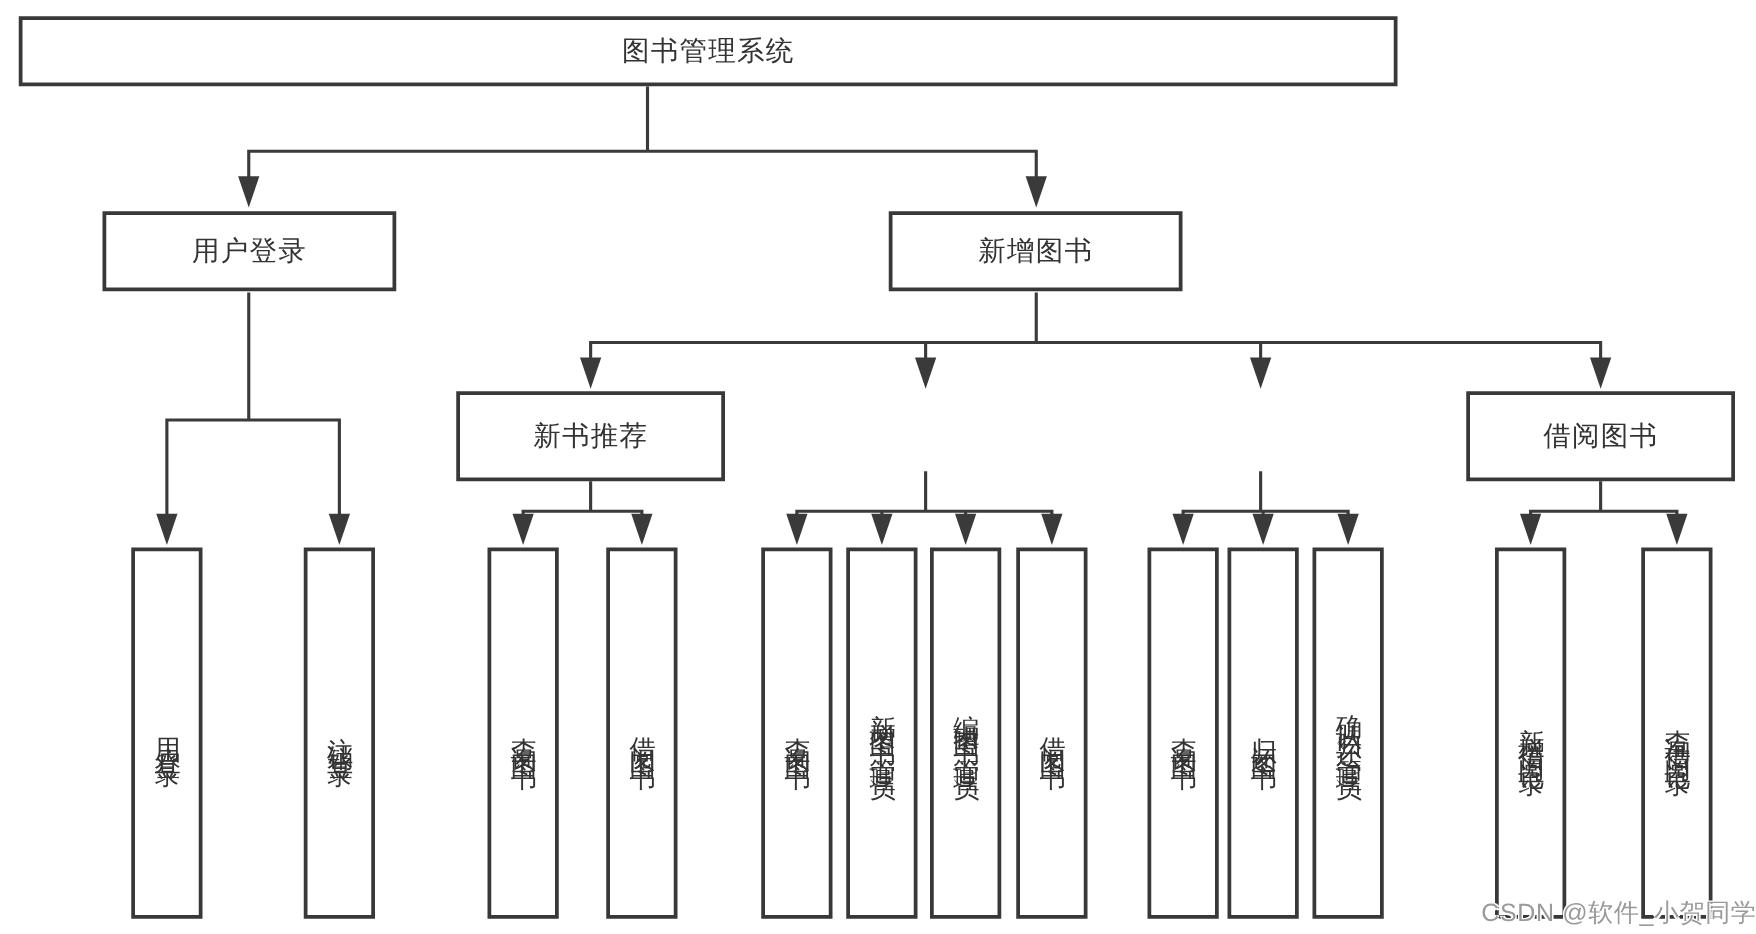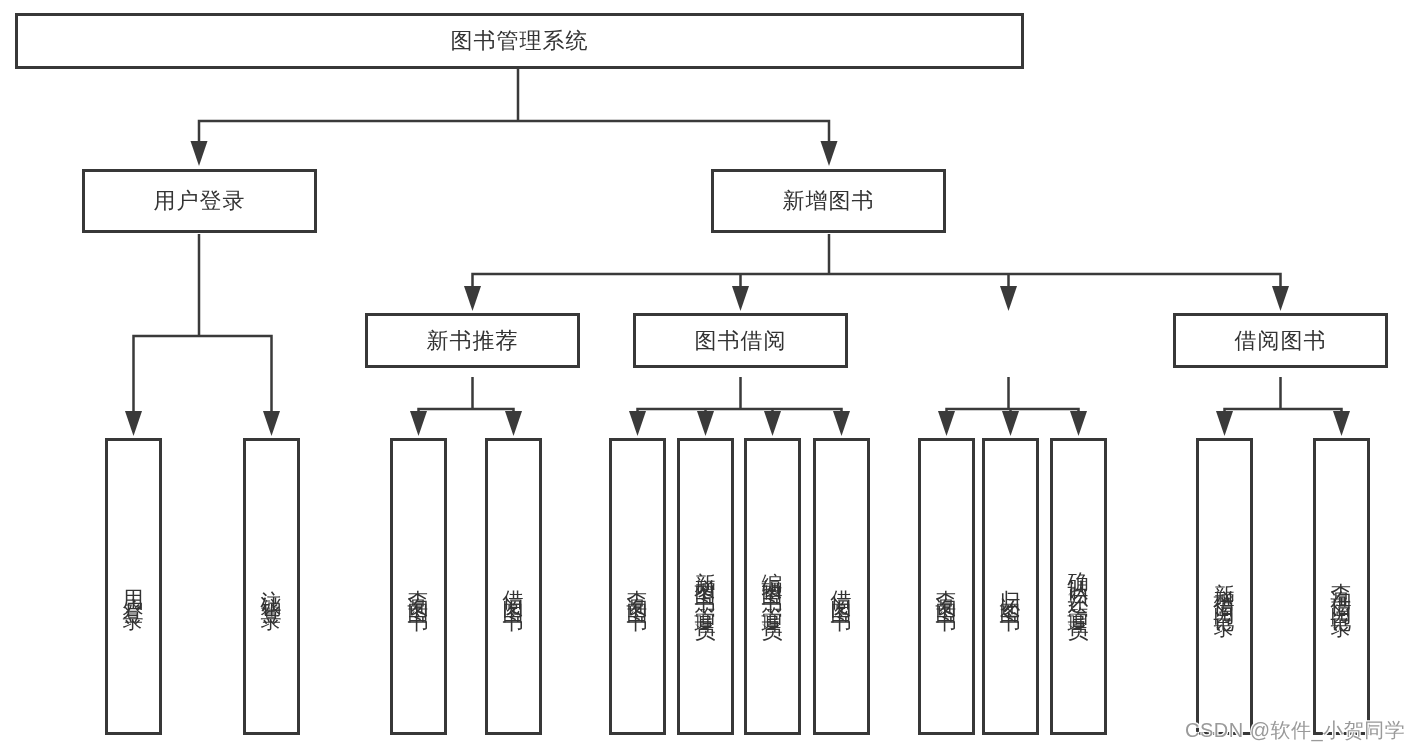--- a/index.html
+++ b/index.html
@@ -25,23 +25,23 @@
     box-sizing: border-box;
     background: #ffffff;
     border: 3px solid #383838;
     color: #333333;
     display: flex;
     align-items: center;
     justify-content: center;
     text-align: center;
   }
   .h-label { font-size: 22px; letter-spacing: 1px; }
-  .lvl1 { left: 15px;  top: 13px;  width: 1009px; height: 56px; }
+  .lvl1 { left: 15px;  top: 13px;  width: 1103px; height: 56px; }
   .lvl2 { top: 169px; width: 235px; height: 64px; }
-  .lvl3 { top: 313px; width: 215px; height: 55px; }
+  .lvl3 { top: 313px; width: 215px; height: 72px; }
   .leaf {
     top: 438px;
     width: 57px;
     height: 297px;
     writing-mode: vertical-lr;
     text-orientation: mixed;
     font-size: 21px;
     letter-spacing: 7px;
     line-height: 1;
   }
@@ -105,21 +105,20 @@
       <polygon points="1333,411 1350,411 1341.5,436"></polygon>
     </g>
   </svg>
 
   <div class="box lvl1 h-label">图书管理系统</div>
 
   <div class="box lvl2 h-label" style="left:82px">用户登录</div>
   <div class="box lvl2 h-label" style="left:711px">新增图书</div>
 
   <div class="box lvl3 h-label" style="left:365px">新书推荐</div>
-  <div class="box lvl3 h-label" style="left:633px">图书借阅</div>
   <div class="box lvl3 h-label" style="left:1173px">借阅图书</div>
 
   <div class="box leaf" style="left:105px">用户登录</div>
   <div class="box leaf" style="left:243px">注销登录</div>
 
   <div class="box leaf" style="left:390px">查询图书</div>
   <div class="box leaf" style="left:485px">借阅图书</div>
 
   <div class="box leaf" style="left:609px">查询图书</div>
   <div class="box leaf" style="left:677px">新增图书（管理员）</div>

